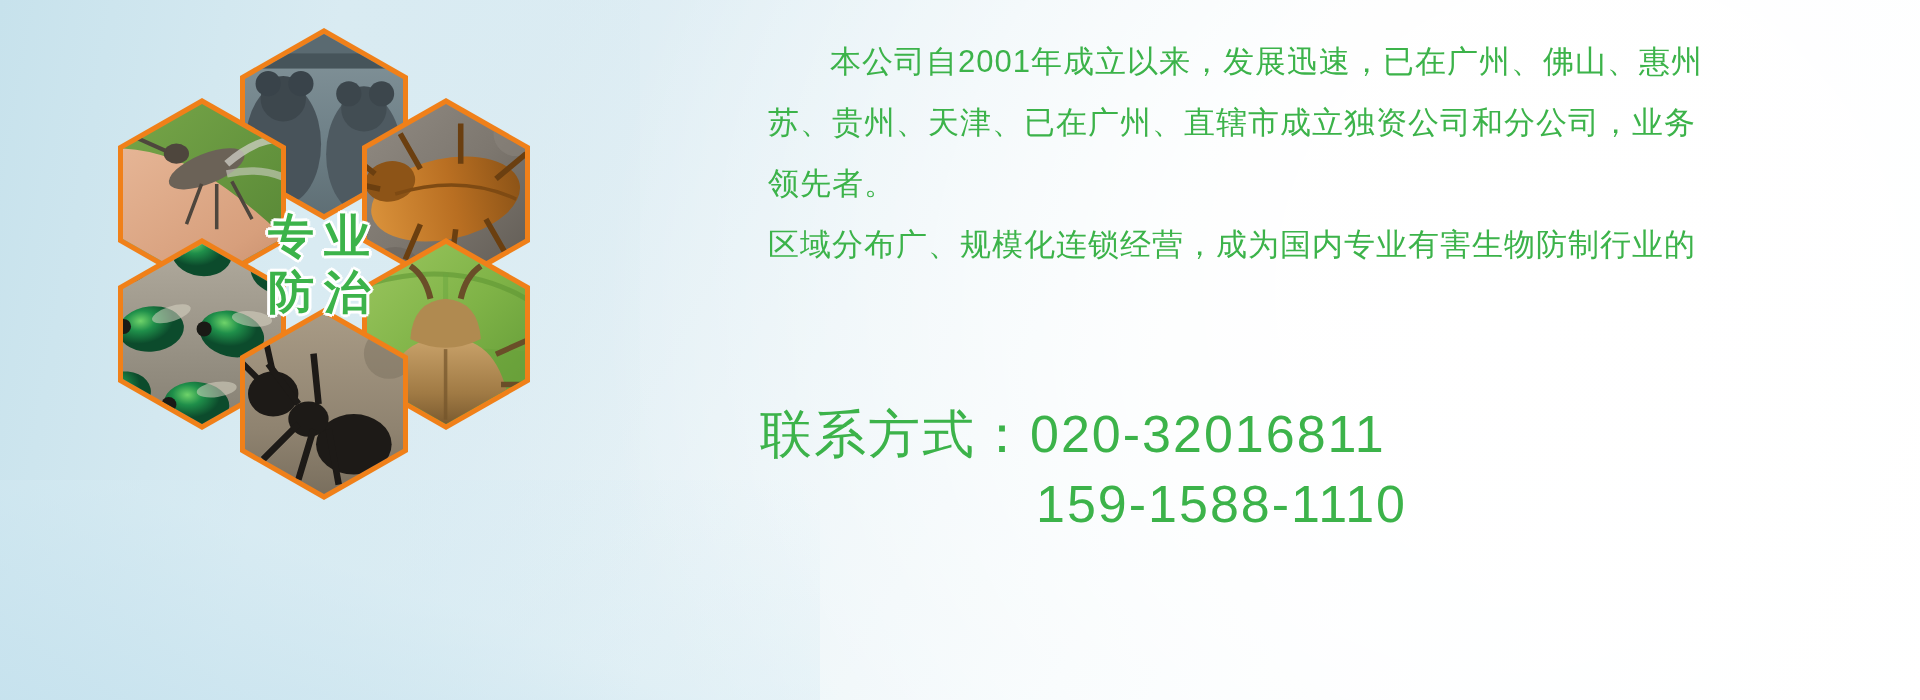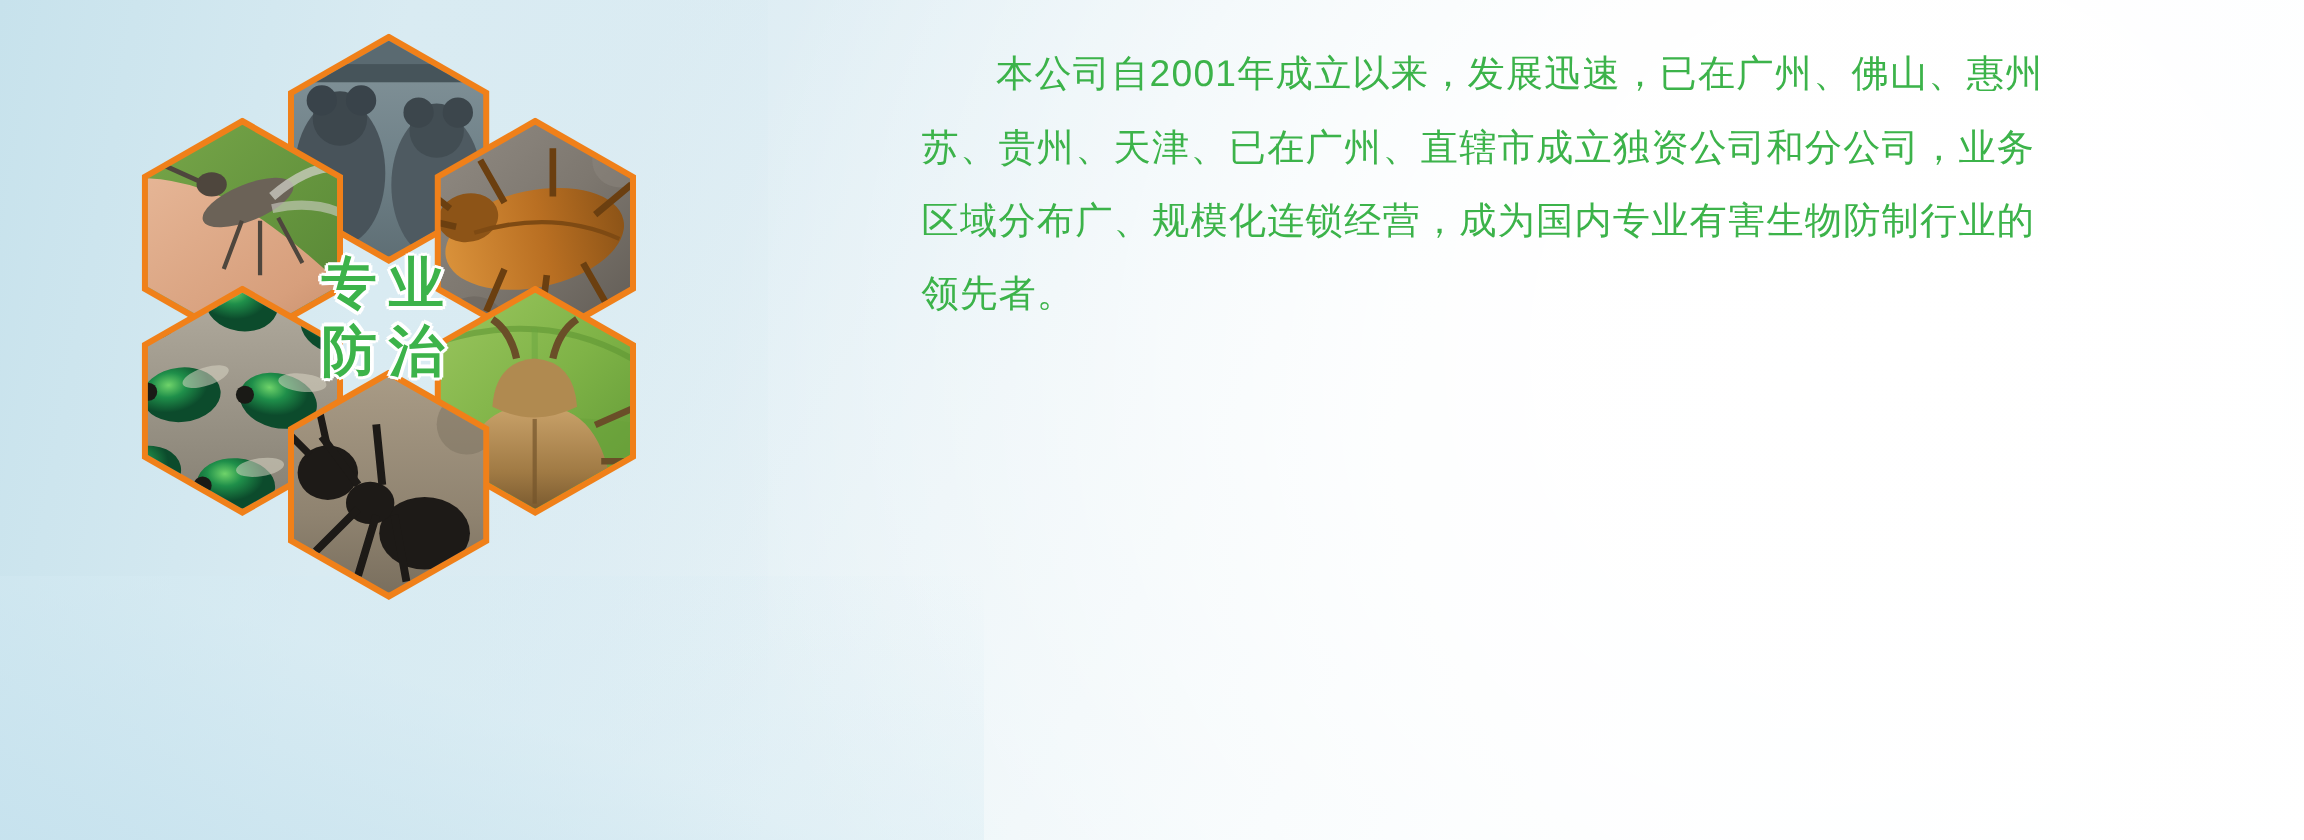--- a/index.html
+++ b/index.html
@@ -282,18 +282,22 @@
 
     <div class="hex-center">
       <span>专业</span>
       <span>防治</span>
     </div>
   </div>
 
   <div class="copy">
     <p class="indent">本公司自2001年成立以来，发展迅速，已在广州、佛山、惠州</p>
     <p>苏、贵州、天津、已在广州、直辖市成立独资公司和分公司，业务</p>
+    <p>领先者。</p>
     <p>区域分布广、规模化连锁经营，成为国内专业有害生物防制行业的</p>
-    <p>领先者。</p>
   </div>
 
+  <div class="contact">
+    <div class="line first">联系方式：020-32016811</div>
+    <div class="line second">159-1588-1110</div>
+  </div>
 
 </div>
 
 </body></html>

